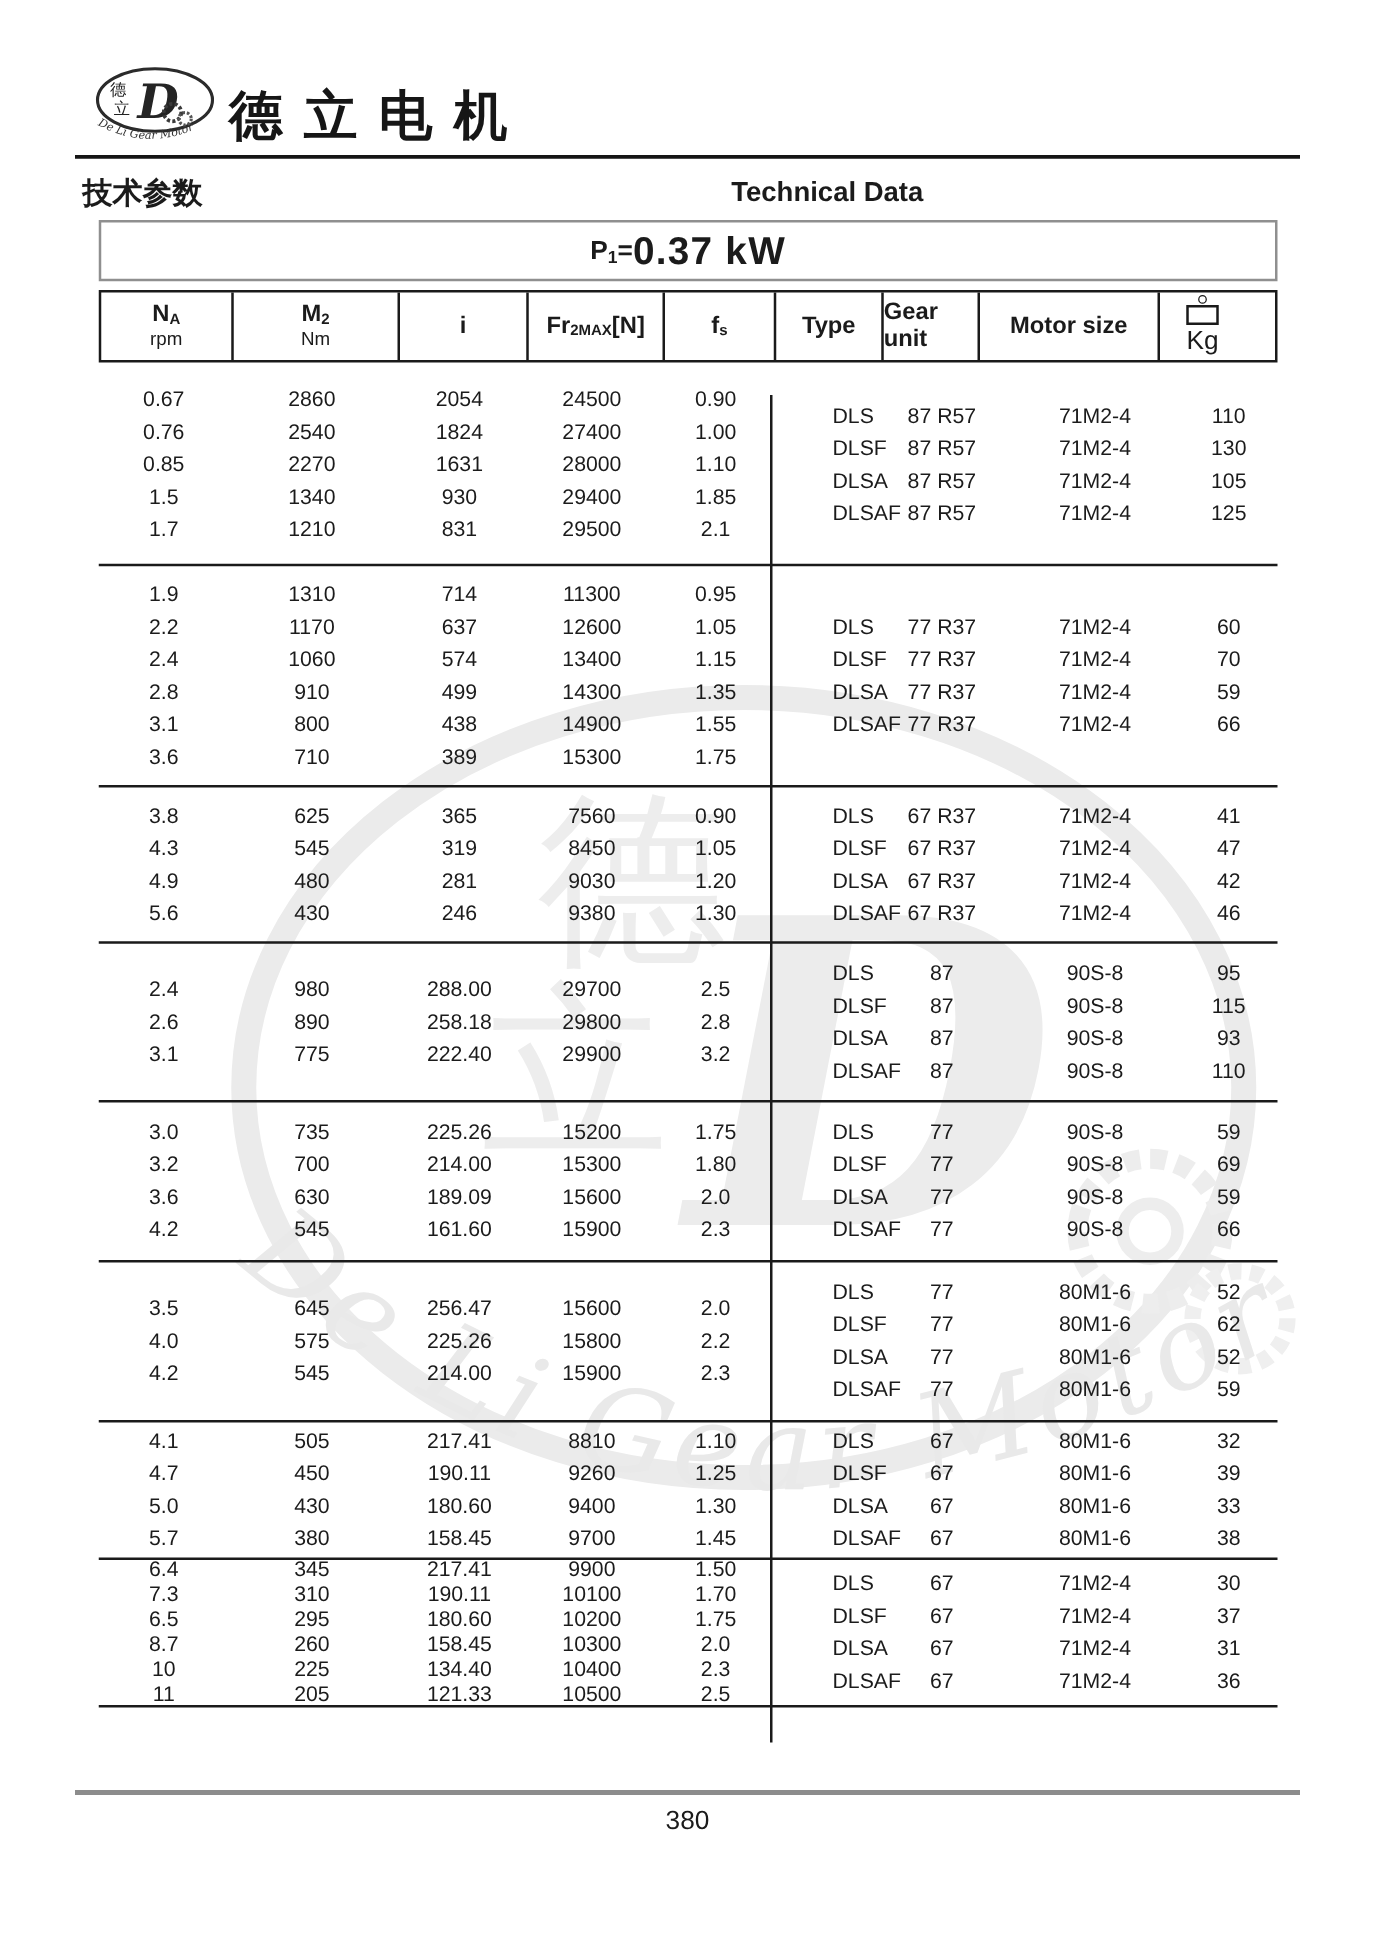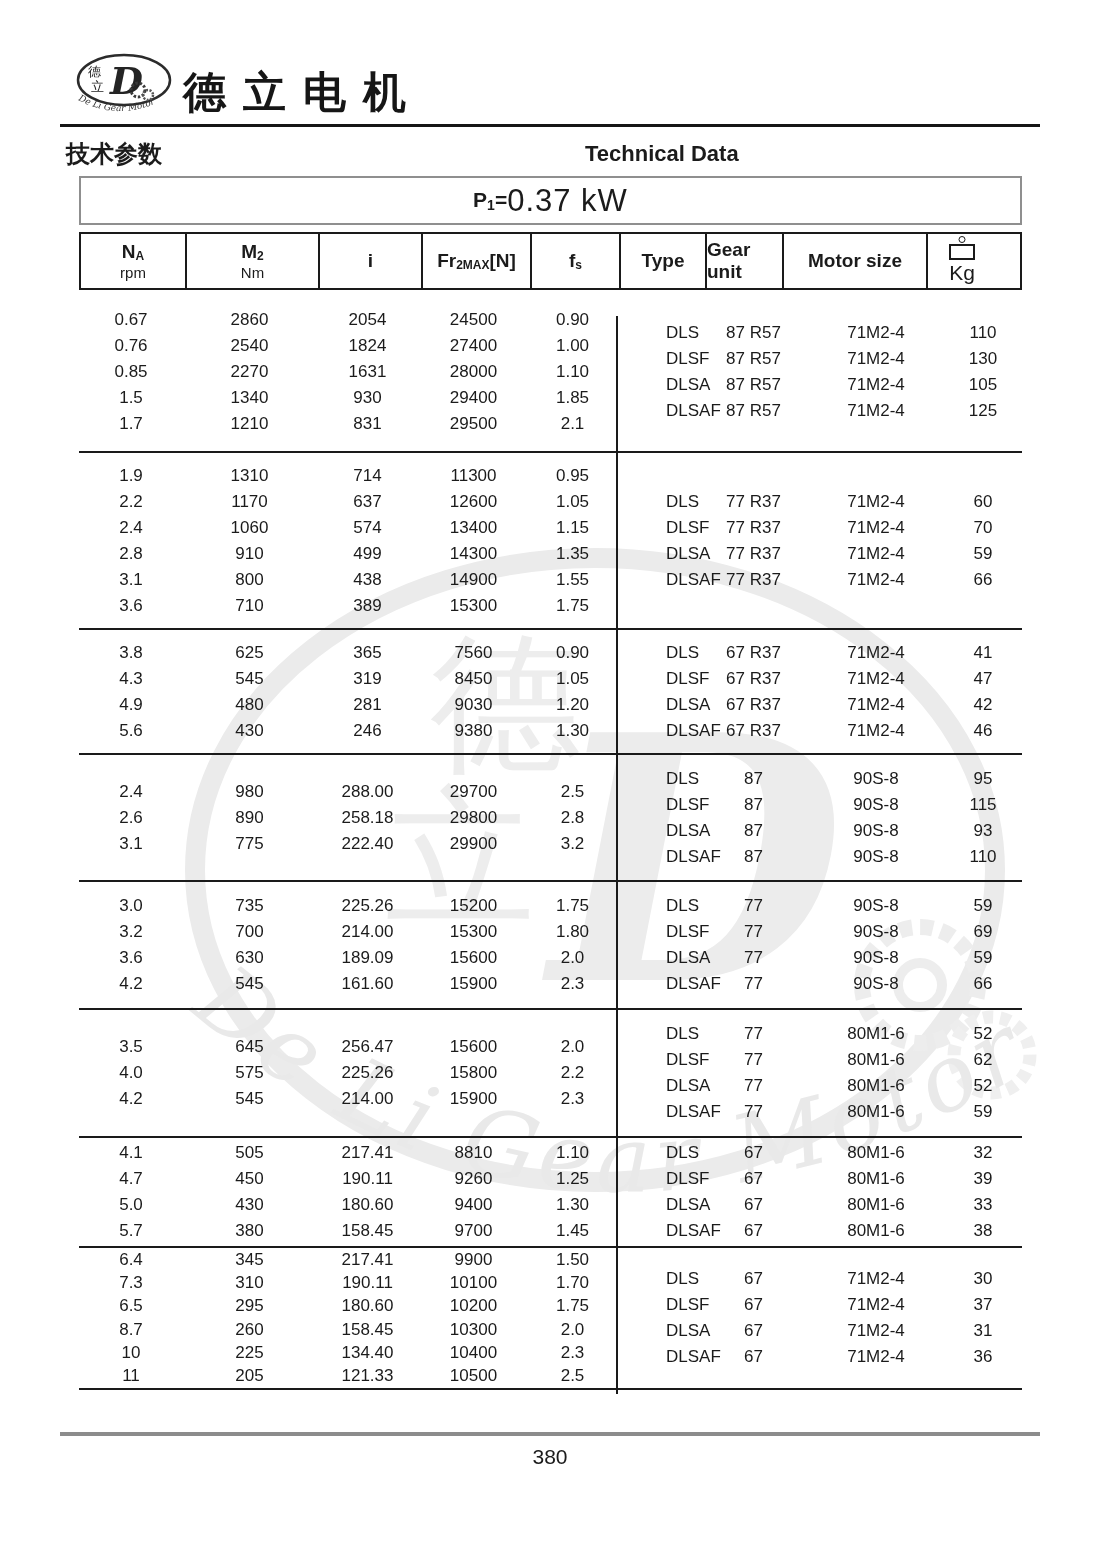--- a/index.html
+++ b/index.html
@@ -24,21 +24,21 @@
   .section-en { left:585px; top:141px; font-size:22px; font-weight:bold; }
 
   
   .power-box {
     left:79px; top:176px; width:943px; height:49px;
     border:2px solid #8f8f8f; background:#fff;
     display:flex; align-items:center; justify-content:center; z-index:2;
   }
   .p-small { font-size:21px; font-weight:bold; }
   .p-sub   { font-size:14px; font-weight:bold; vertical-align:-3px; }
-  .p-big   { font-size:31px; font-weight:normal; letter-spacing:1px; }
+  .p-big   { font-size:31px; font-weight:bold; letter-spacing:1px; }
 
   
   .thead {
     left:79px; top:232px; width:943px; height:58px;
     border:2px solid #1a1a1a; display:flex; z-index:2; background:transparent;
   }
   .th {
     display:flex; flex-direction:column; align-items:center; justify-content:center;
     line-height:1.15; border-left:2px solid #1a1a1a;
   }
@@ -53,21 +53,21 @@
     content:''; position:absolute; width:5px; height:5px; border:1.5px solid #1a1a1a;
     border-radius:50%; top:-10px; left:50%; transform:translateX(-50%); background:#fff;
   }
   .kg-label { font-size:21px; margin-top:1px; }
 
   
   .data-area { left:79px; top:292px; width:943px; z-index:2; }
   .block { display:flex; border-bottom:2px solid #1a1a1a; }
   .block:last-child { border-bottom:none; }
   .bh1{height:161px}.bh2{height:177px}.bh3{height:125px}.bh4{height:127px}
-  .bh5{height:128px}.bh6{height:128px}.bh7{height:110px}.bh8{height:142px}
+  .bh5{height:128px}.bh6{height:128px}.bh7{height:110px}.bh8{height:118px}
   .block-left  { width:538px; display:flex; flex-direction:column; justify-content:center; }
   .block-right { width:405px; display:flex; flex-direction:column; justify-content:center; }
   .lrow, .rrow { display:flex; height:26px; align-items:center; font-size:17px; }
   .lrow > div { text-align:center; }
   .c0{width:104px}.c1{width:133px}.c2{width:103px}.c3{width:109px}.c4{width:89px}
   .r0{width:86px; text-align:left; padding-left:49px;}
   .r1{width:101px; text-align:center;}
   .r2{width:144px; text-align:center;}
   .r3{width:70px;  text-align:center;}
   .vdivider { position:absolute; left:537px; top:24px; width:2px; height:1078px; background:#1a1a1a; }

